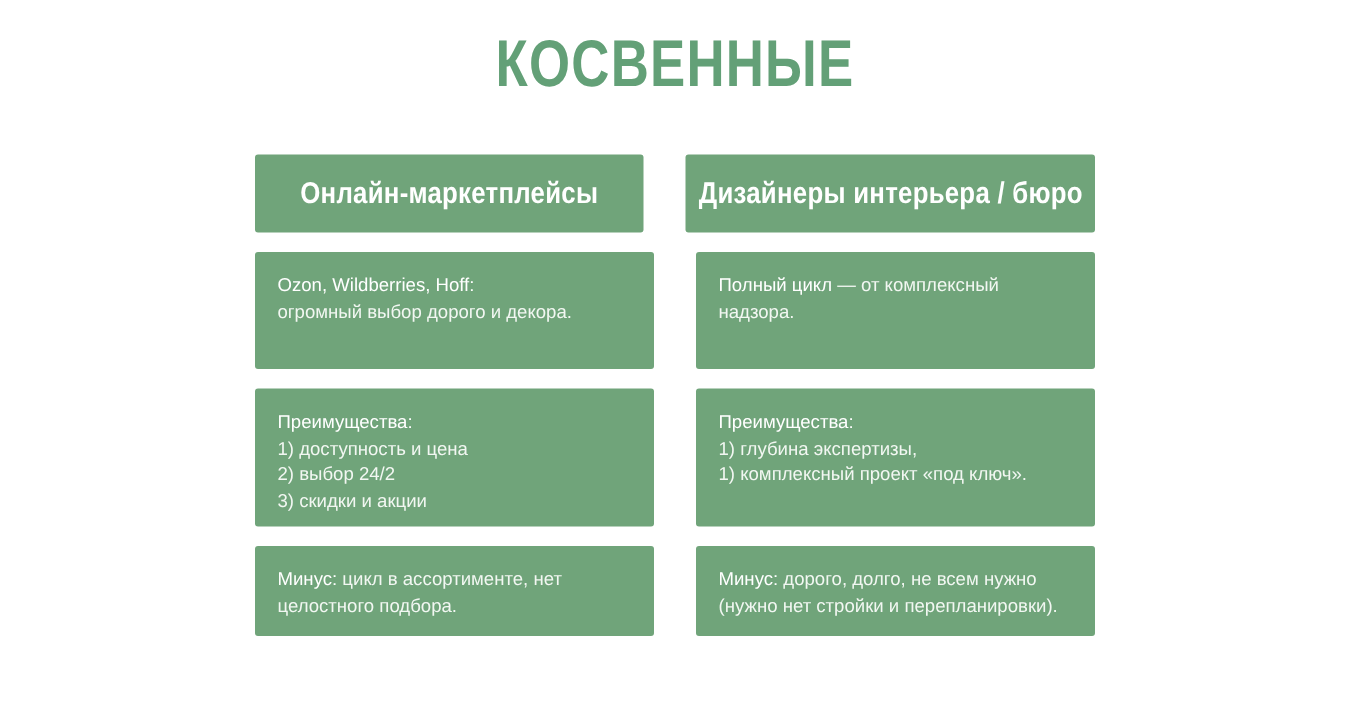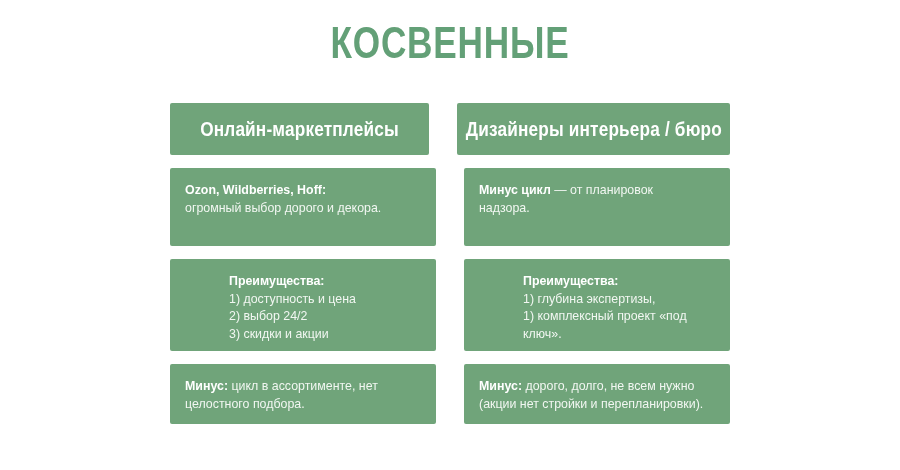--- a/index.html
+++ b/index.html
@@ -73,33 +73,33 @@
     font-size: 20px;
     font-weight: bold;
     letter-spacing: 0.2px;
     transform: scaleX(0.86);
     transform-origin: center center;
     white-space: nowrap;
   }
 
   
   .row-a .cell { height: 78px; }
-  .row-b .cell { height: 92px; padding-left: 44px; }
+  .row-b .cell { height: 92px; }
   .row-c .cell { height: 60px; }
 
   .cell-body {
     padding: 14px 16px 0 15px;
     color: #f2f7f2;
     font-size: 12.4px;
     line-height: 17.5px;
   }
   .cell-body b,
   .cell-body .lead {
     color: #ffffff;
-    font-weight: bold;
+    font-weight: normal;
   }
   .cell-body .line {
     display: block;
     white-space: pre-wrap;
   }
 </style>
 </head>
 <body>
 
 <div class="slide">
@@ -119,22 +119,22 @@
 
     <div class="row row-a">
       <div class="cell">
         <div class="cell-body">
           <span class="lead">Ozon, Wildberries, Hoff:</span>
           <span class="line">огромный выбор дорого и декора.</span>
         </div>
       </div>
       <div class="cell">
         <div class="cell-body">
-          <span class="lead">Минус цикл</span>
-          <span>— от планировок</span>
+          <span class="lead">Полный цикл</span>
+          <span>— от комплексный</span>
           <span class="line">надзора.</span>
         </div>
       </div>
     </div>
 
     <div class="row row-b">
       <div class="cell">
         <div class="cell-body">
           <span class="lead line">Преимущества:</span>
           <span class="line">1) доступность и цена</span>
@@ -156,19 +156,19 @@
         <div class="cell-body">
           <span class="lead">Минус:</span>
           <span> цикл в ассортименте, нет</span>
           <span class="line">целостного подбора.</span>
         </div>
       </div>
       <div class="cell">
         <div class="cell-body">
           <span class="lead">Минус:</span>
           <span> дорого, долго, не всем нужно</span>
-          <span class="line">(акции нет стройки и перепланировки).</span>
+          <span class="line">(нужно нет стройки и перепланировки).</span>
         </div>
       </div>
     </div>
 
   </div>
 </div>
 
 </body></html>

